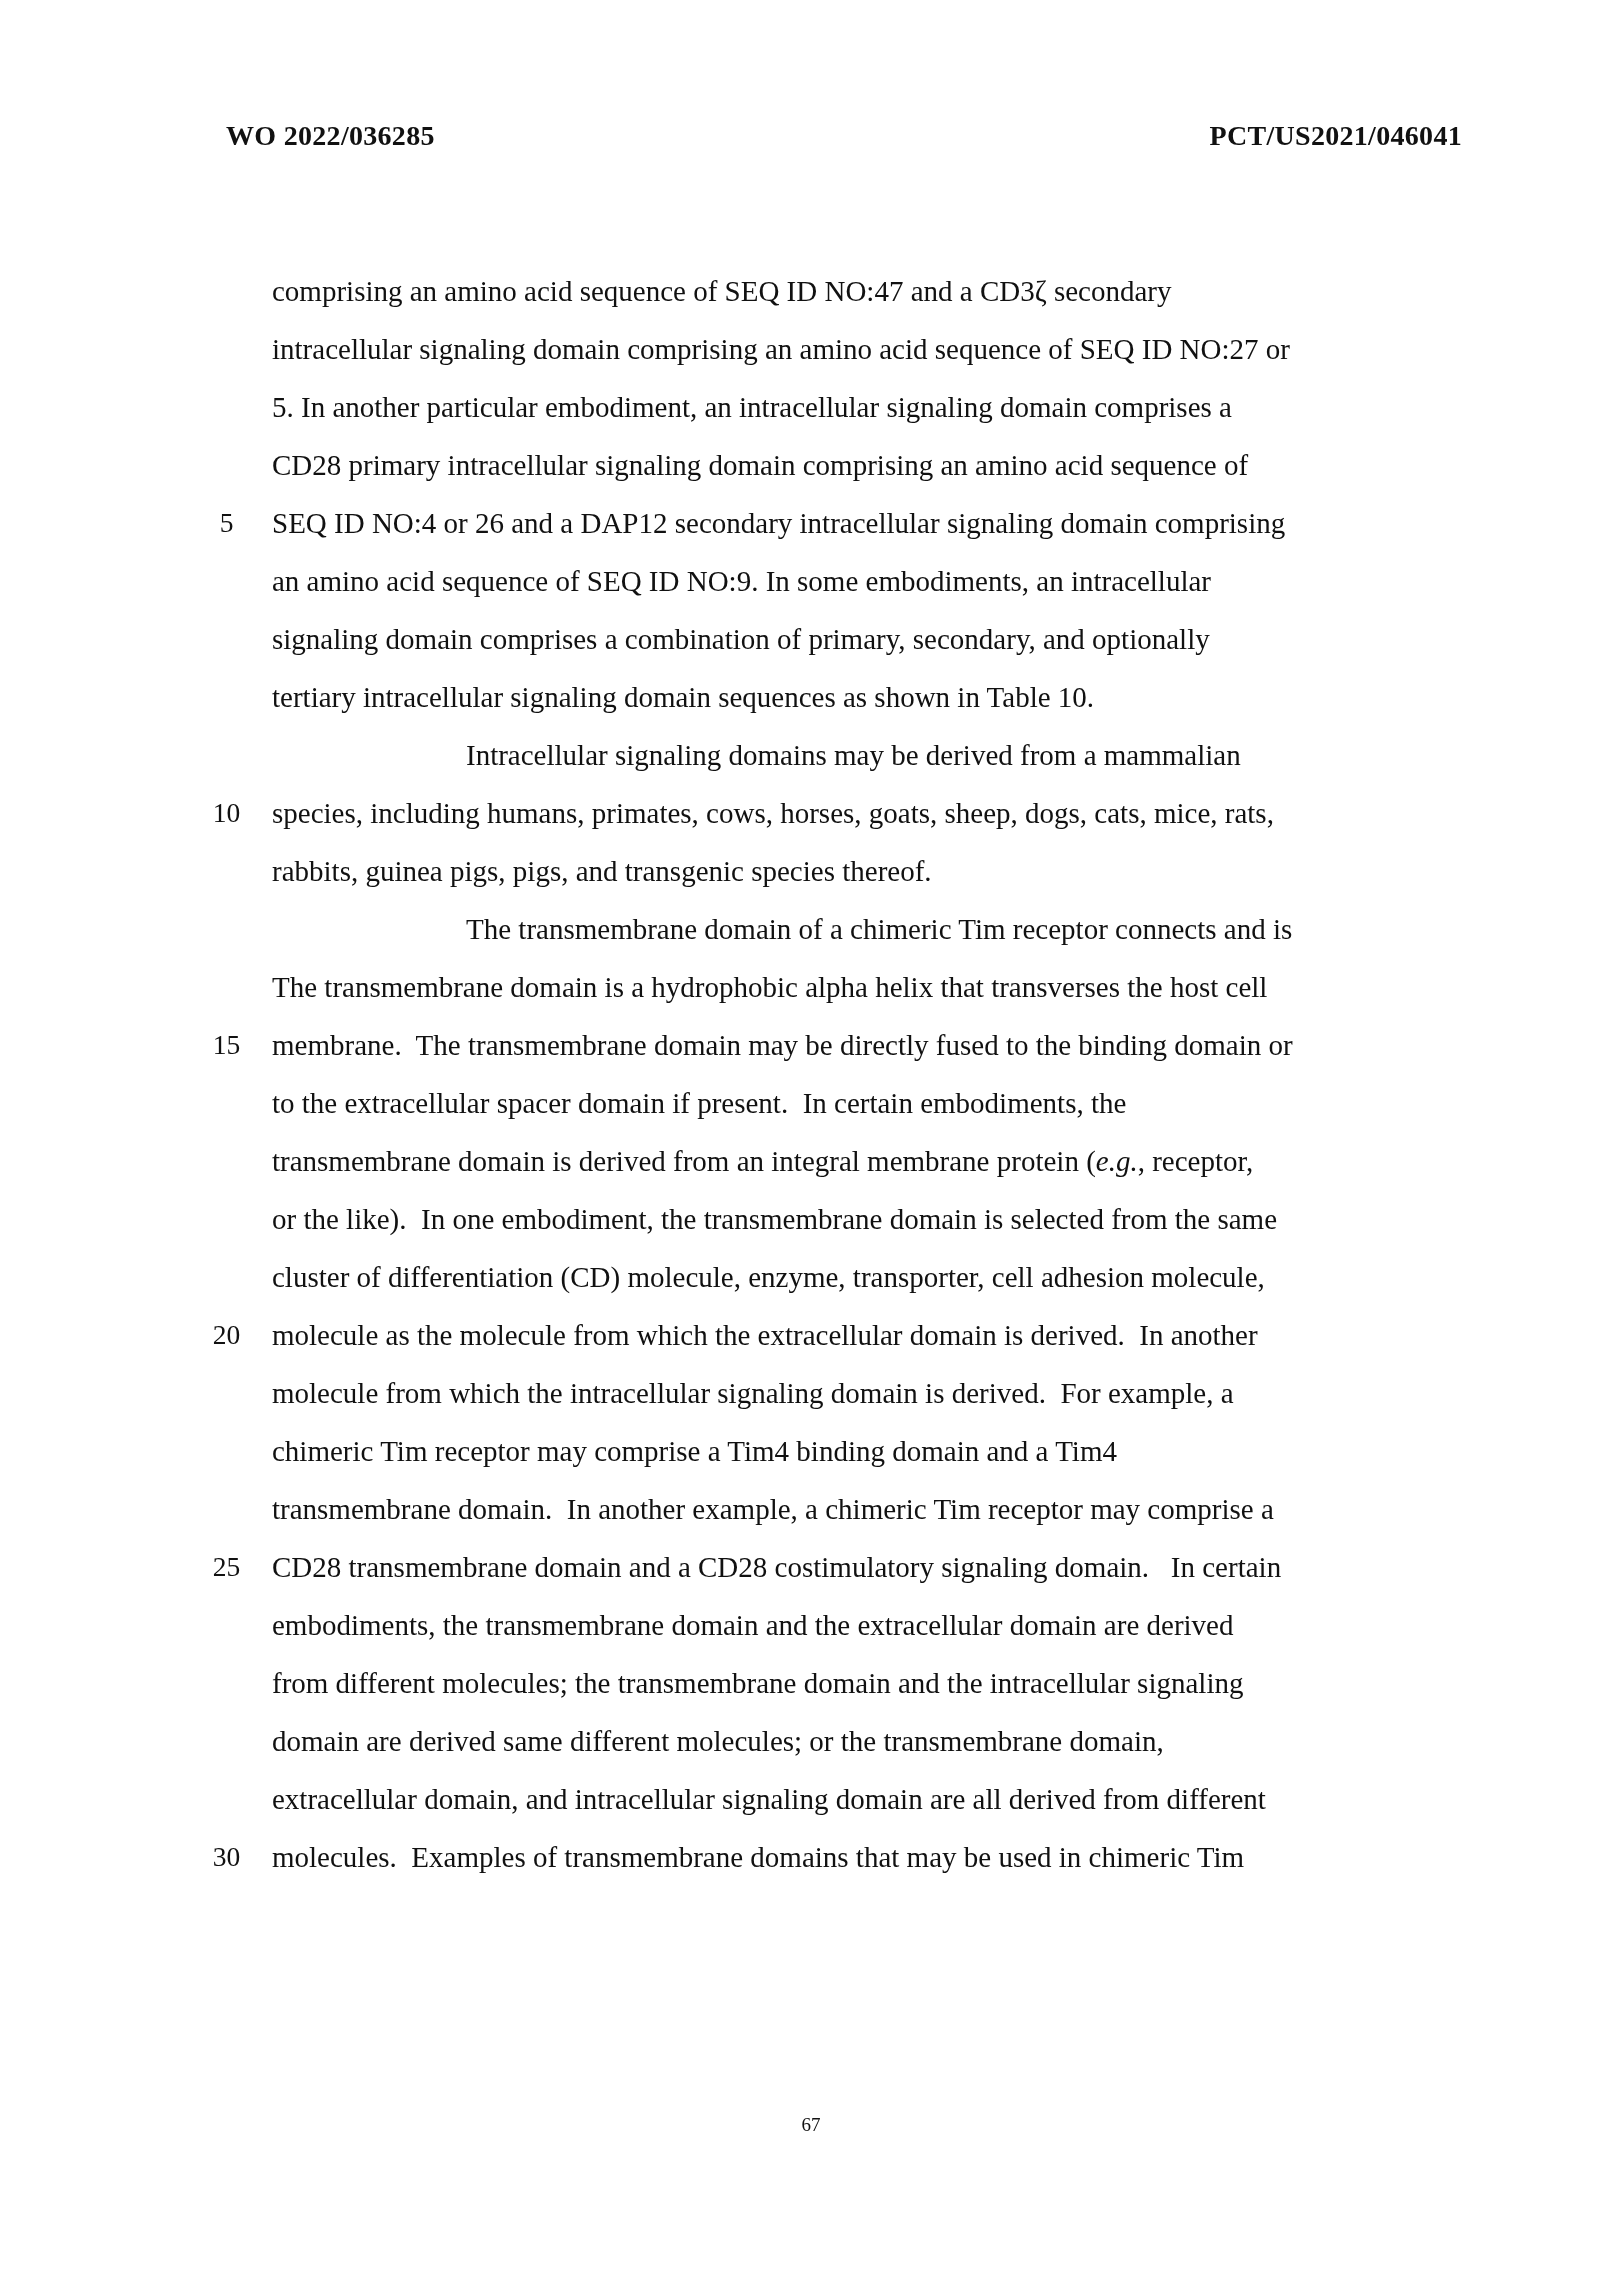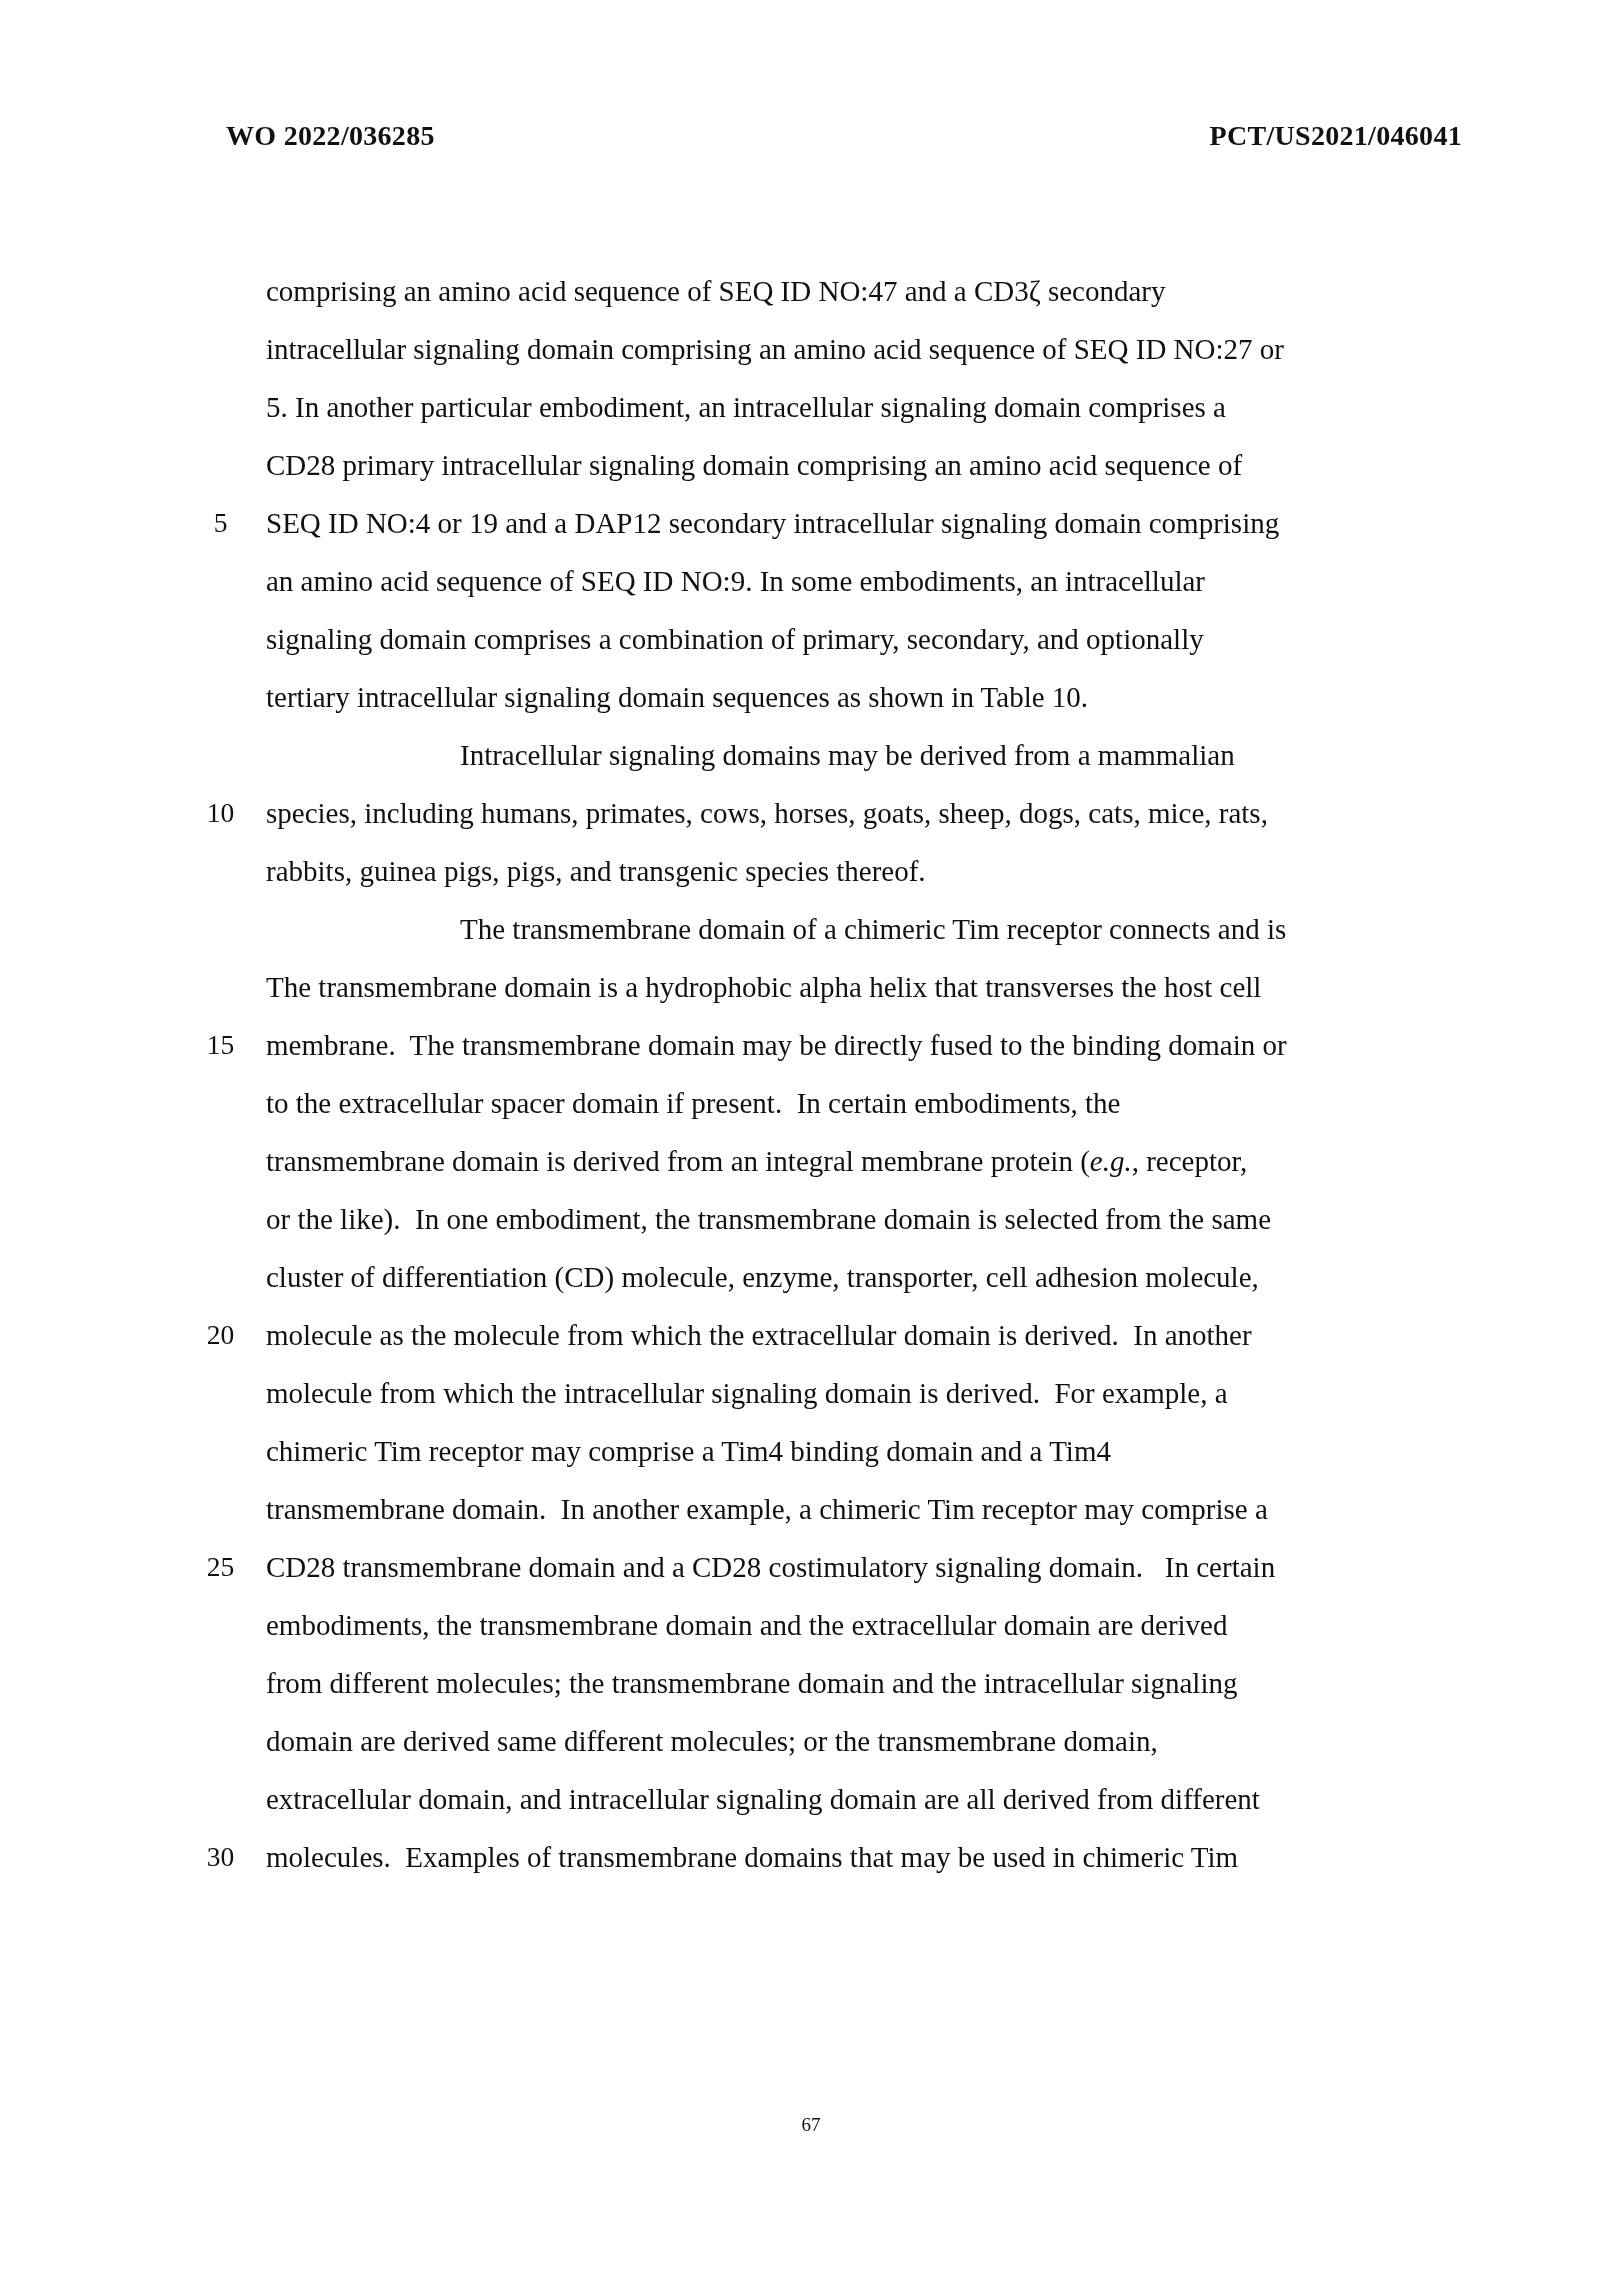--- a/index.html
+++ b/index.html
@@ -24,21 +24,21 @@
     display: flex;
     justify-content: space-between;
     font-size: 28px;
     font-weight: bold;
     line-height: 34px;
     letter-spacing: 0.3px;
   }
   .body-text {
     position: absolute;
     top: 262px;
-    left: 266px;
+    left: 272px;
     width: 1180px;
   }
   .row {
     position: relative;
     height: 58px;
     line-height: 58px;
     font-size: 29px;
     white-space: pre;
   }
   .row .line-num {
@@ -73,21 +73,21 @@
   <div class="header">
     <span>WO 2022/036285</span>
     <span>PCT/US2021/046041</span>
   </div>
 
   <div class="body-text">
       <div class="row"><span class="line-text">comprising an amino acid sequence of SEQ ID NO:47 and a CD3ζ secondary</span></div>
       <div class="row"><span class="line-text">intracellular signaling domain comprising an amino acid sequence of SEQ ID NO:27 or</span></div>
       <div class="row"><span class="line-text">5. In another particular embodiment, an intracellular signaling domain comprises a</span></div>
       <div class="row"><span class="line-text">CD28 primary intracellular signaling domain comprising an amino acid sequence of</span></div>
-      <div class="row"><span class="line-num">5</span><span class="line-text">SEQ ID NO:4 or 19 and a DAP12 secondary intracellular signaling domain comprising</span></div>
+      <div class="row"><span class="line-num">5</span><span class="line-text">SEQ ID NO:4 or 26 and a DAP12 secondary intracellular signaling domain comprising</span></div>
       <div class="row"><span class="line-text">an amino acid sequence of SEQ ID NO:9. In some embodiments, an intracellular</span></div>
       <div class="row"><span class="line-text">signaling domain comprises a combination of primary, secondary, and optionally</span></div>
       <div class="row"><span class="line-text">tertiary intracellular signaling domain sequences as shown in Table 10.</span></div>
       <div class="row indent"><span class="line-text">Intracellular signaling domains may be derived from a mammalian</span></div>
       <div class="row"><span class="line-num">10</span><span class="line-text">species, including humans, primates, cows, horses, goats, sheep, dogs, cats, mice, rats,</span></div>
       <div class="row"><span class="line-text">rabbits, guinea pigs, pigs, and transgenic species thereof.</span></div>
       <div class="row indent"><span class="line-text">The transmembrane domain of a chimeric Tim receptor connects and is</span></div>
       <div class="row"><span class="line-text">The transmembrane domain is a hydrophobic alpha helix that transverses the host cell</span></div>
       <div class="row"><span class="line-num">15</span><span class="line-text">membrane.  The transmembrane domain may be directly fused to the binding domain or</span></div>
       <div class="row"><span class="line-text">to the extracellular spacer domain if present.  In certain embodiments, the</span></div>

